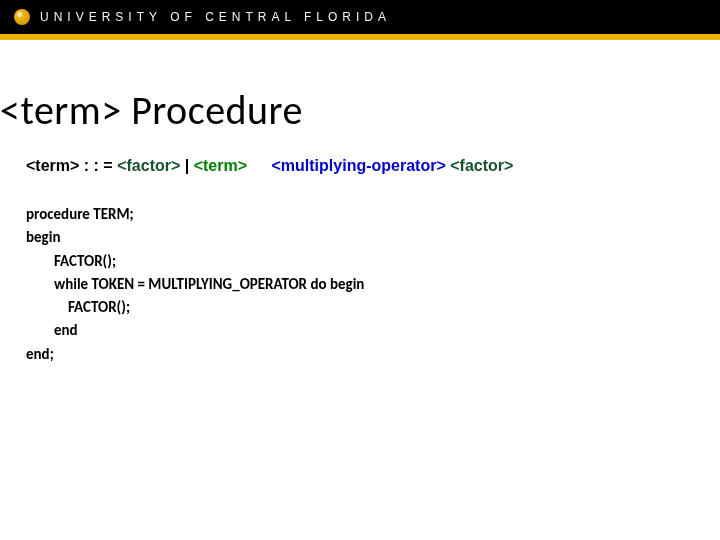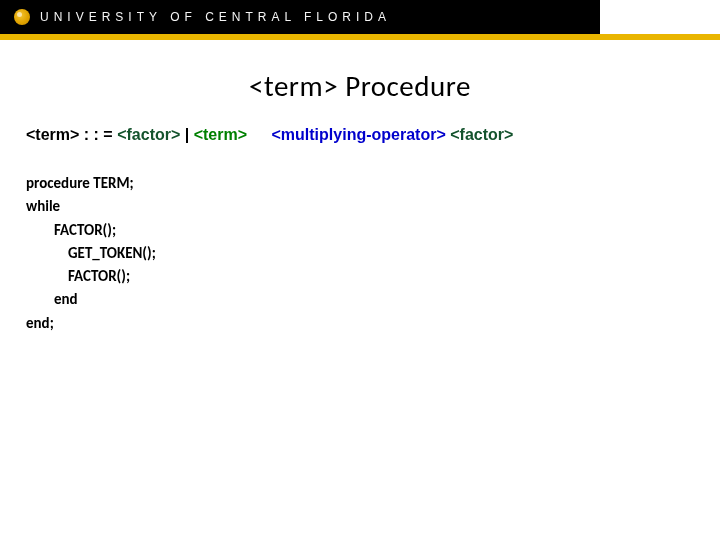--- a/index.html
+++ b/index.html
@@ -1,23 +1,23 @@
 <!DOCTYPE html>
 <html><head>
 <meta charset="utf-8">
 <style>
   * { box-sizing: border-box; margin: 0; padding: 0; }
   html, body { width: 720px; height: 540px; background: #fff; font-family: Calibri, Arial, sans-serif; overflow: hidden; }
   .slide { width: 720px; height: 540px; position: relative; background: #fff; }
-  .topbar { width: 600px; height: 34px; background: #000; display: flex; align-items: center; padding-left: 14px; }
+  .topbar { width: 720px; height: 34px; background: #000; display: flex; align-items: center; padding-left: 14px; }
   .logo-dot { width: 16px; height: 16px; border-radius: 50%; background: radial-gradient(circle at 40% 38%, #f5c430 0%, #e0a300 55%, #c28a00 100%); position: relative; margin-right: 10px; }
   .logo-dot::after { content: ""; position: absolute; left: 3px; top: 3px; width: 5px; height: 5px; border-radius: 50%; background: rgba(255,255,255,0.6); }
   .uni-name { color: #f5f5f5; font-size: 12px; letter-spacing: 5px; font-weight: 400; font-family: "Trebuchet MS", Arial, sans-serif; }
   .gold-line { width: 720px; height: 6px; background: #e9b500; }
-  .title { font-size: 29px; font-weight: 400; color: #000; text-align: center; margin-top: 28px; letter-spacing: 0.5px; }
+  .title { font-size: 40px; font-weight: 400; color: #000; margin-top: 46px; letter-spacing: 0.5px; }
   .grammar { margin: 22px 0 0 26px; font-size: 16px; font-weight: bold; color: #000; font-family: Arial, sans-serif; }
   .grammar .plain { color: #000; }
   .grammar .red   { color: #14532d; }
   .grammar .green { color: #008000; }
   .grammar .blue  { color: #0000cc; margin-left: 20px; }
   .code { margin: 28px 0 10px 26px; font-size: 15px; font-weight: 600; color: #000; line-height: 1.55; font-family: Calibri, Arial, sans-serif; }
   .i1 { padding-left: 28px; }
   .i2 { padding-left: 42px; }
 </style>
 </head>
@@ -32,21 +32,21 @@
   <div class="gold-line"></div>
 
   <div class="title">&lt;term&gt; Procedure</div>
 
   <div class="grammar">
     <span class="plain">&lt;term&gt;</span><span class="plain"> : : = </span><span class="red">&lt;factor&gt;</span><span class="plain"> | </span><span class="green">&lt;term&gt;</span><span class="plain"> </span><span class="blue">&lt;multiplying-operator&gt;</span><span class="plain"> </span><span class="red">&lt;factor&gt;</span>
   </div>
 
   <div class="code">
     <div> procedure TERM;</div>
-    <div>while</div>
+    <div>begin</div>
     <div class="i1">FACTOR();</div>
-    <div class="i2">GET_TOKEN();</div>
+    <div class="i1">while TOKEN = MULTIPLYING_OPERATOR do begin</div>
     <div class="i2">FACTOR();</div>
     <div class="i1">end</div>
     <div>end;</div>
   </div>
 
 </div>
 
 </body></html>

